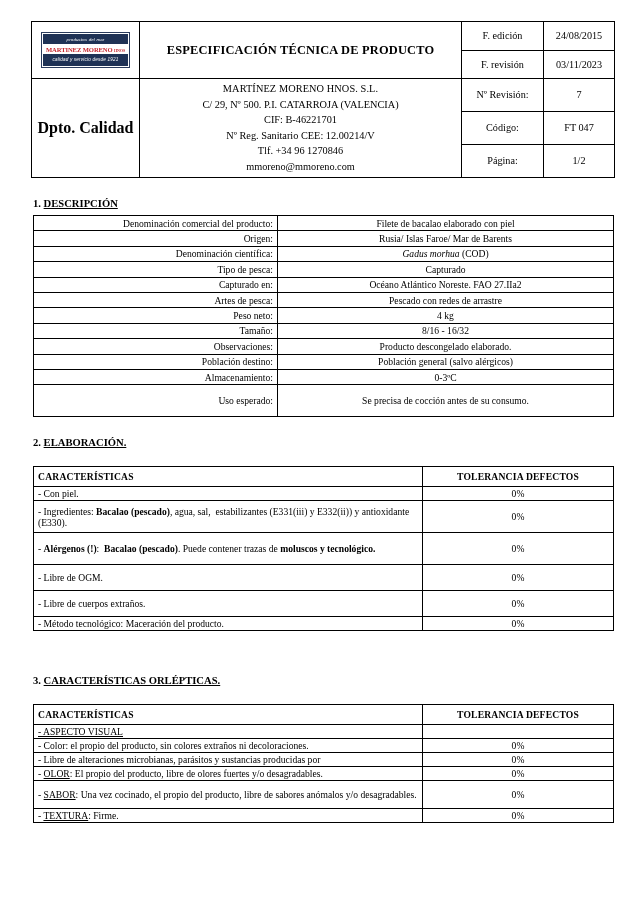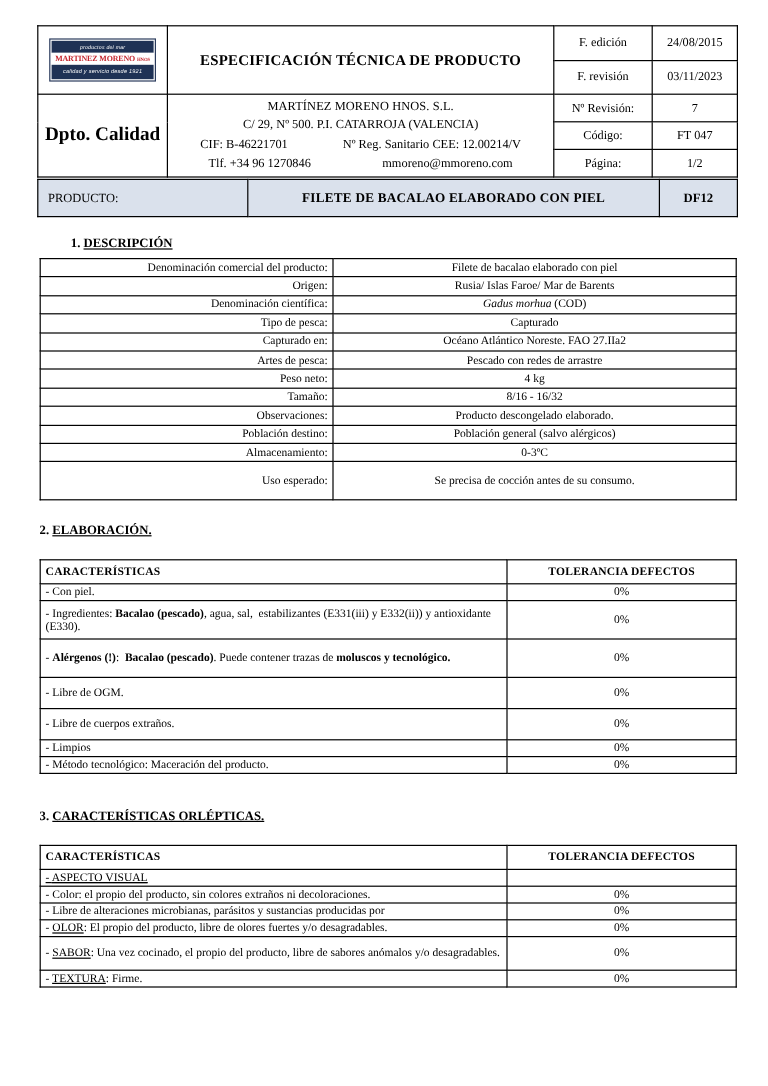--- a/index.html
+++ b/index.html
@@ -77,21 +77,21 @@
     font-size: 16px;
     height: 68px;
     font-weight: bold;
   }
   .company-cell {
     font-size: 10.3px;
     line-height: 15.6px;
     padding: 2px 4px !important;
   }
   .company-cell .l1 { letter-spacing: .1px; }
-  .company-row { display: flex; justify-content: space-around; }
+  .company-row { display: flex; justify-content: space-around; flex-direction: column; }
   .company-row span { white-space: nowrap; }
 
   .hl { font-size: 10.2px; padding: 1px 3px !important; }
   .hv { font-size: 10.2px; padding: 1px 3px !important; }
 
   
   .prod {
     position: absolute;
     left: 31px;
     top: 149px;
@@ -212,31 +212,22 @@
       <td class="hl" style="height:15px;">Código:</td>
       <td class="hv">FT 047</td>
     </tr>
     <tr>
       <td class="hl" style="height:15px;">Página:</td>
       <td class="hv">1/2</td>
     </tr>
   </tbody>
     </table>
 
-  <table class="prod">
-    <tbody>
-        <tr>
-      <td class="p-label">PRODUCTO:</td>
-      <td class="p-name">FILETE DE BACALAO ELABORADO CON PIEL</td>
-      <td class="p-code">DF12</td>
-    </tr>
-  </tbody>
-    </table>
-
-  <div class="sec" style="top:198px;margin-left:26px;">
+
+  <div class="sec" style="top:198px;">
     <span>1.</span>
     <span class="u">DESCRIPCIÓN</span>
   </div>
 
   <table class="dt" id="t1">
     <tbody>
         <tr>
           <td class="k">Denominación comercial del producto:</td>
           <td class="v">Filete de bacalao elaborado con piel</td>
         </tr>
@@ -312,24 +303,20 @@
     </tr>
     <tr style="height:26px;">
       <td class="c">- Libre de OGM.</td>
       <td class="t">0%</td>
     </tr>
     <tr style="height:26px;">
       <td class="c">- Libre de cuerpos extraños.</td>
       <td class="t">0%</td>
     </tr>
     <tr style="height:13px;">
-      <td class="c">- Limpios</td>
-      <td class="t">0%</td>
-    </tr>
-    <tr style="height:13px;">
       <td class="c">- Método tecnológico: Maceración del producto.</td>
       <td class="t">0%</td>
     </tr>
   </tbody>
     </table>
 
   <div class="sec" style="top:675px;">
     <span>3.</span>
     <span class="u">CARACTERÍSTICAS ORLÉPTICAS.</span>
   </div>

